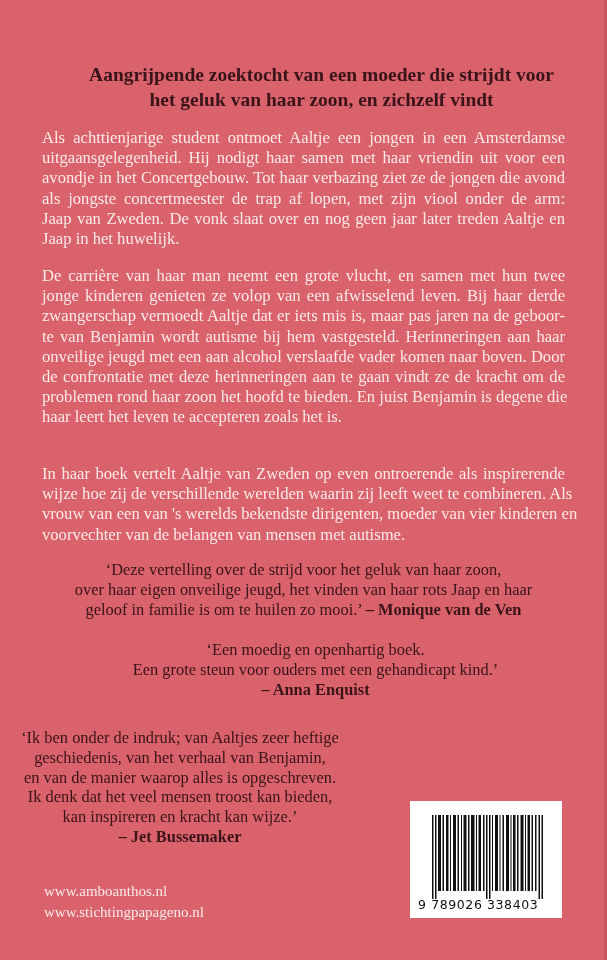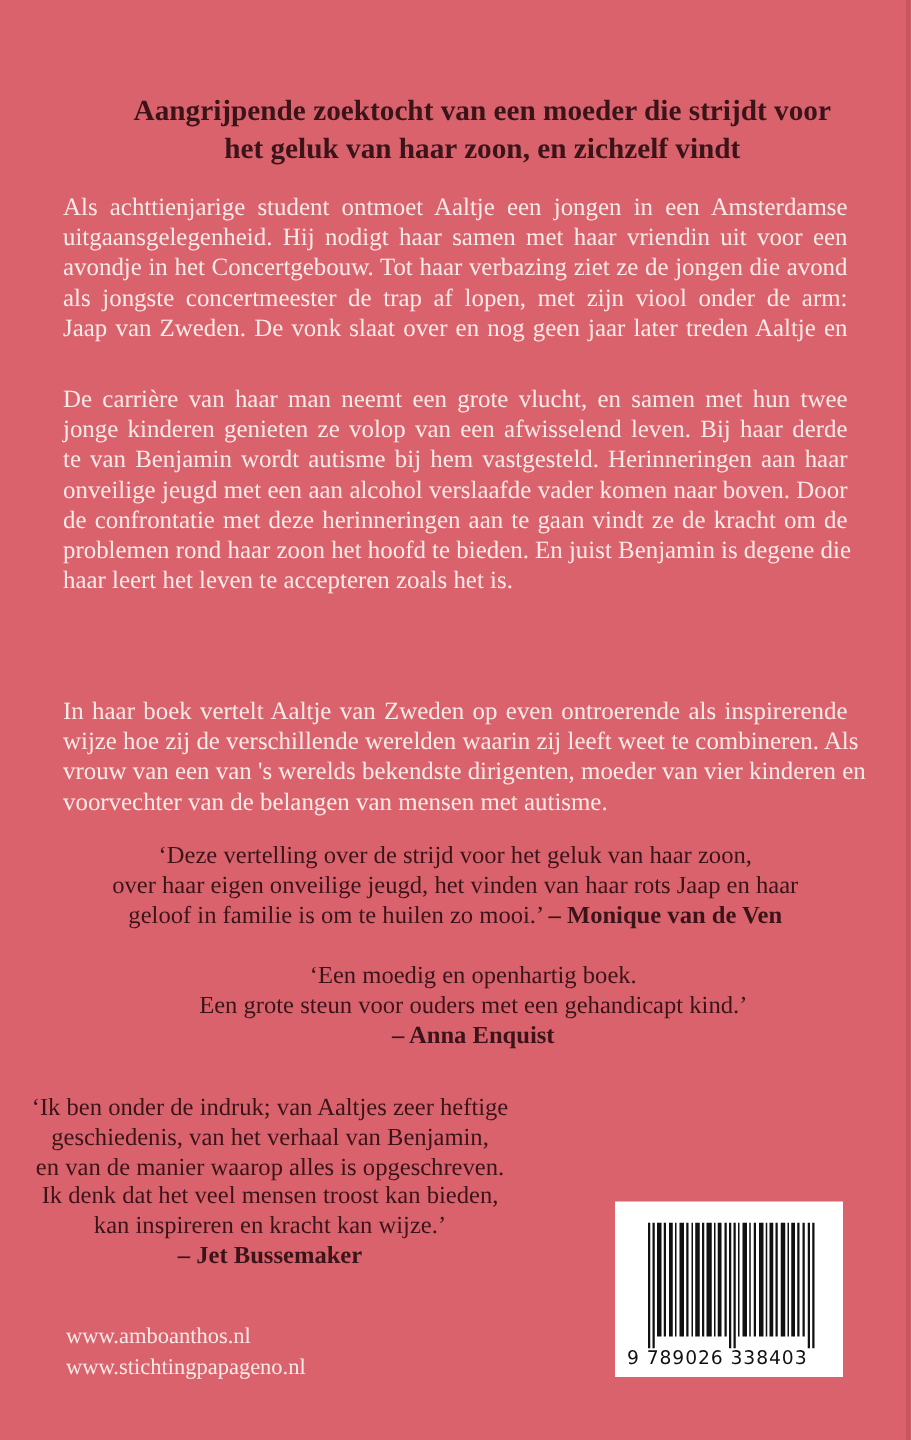--- a/index.html
+++ b/index.html
@@ -55,25 +55,27 @@
   <span>Aangrijpende zoektocht van een moeder die strijdt voor</span>
   <span>het geluk van haar zoon, en zichzelf vindt</span>
 </div>
 
 <div class="para" style="top:128px;">
   <span>Als achttienjarige student ontmoet Aaltje een jongen in een Amsterdamse</span>
   <span>uitgaansgelegenheid. Hij nodigt haar samen met haar vriendin uit voor een</span>
   <span>avondje in het Concertgebouw. Tot haar verbazing ziet ze de jongen die avond</span>
   <span>als jongste concertmeester de trap af lopen, met zijn viool onder de arm:</span>
   <span>Jaap van Zweden. De vonk slaat over en nog geen jaar later treden Aaltje en</span>
+  <span class="last">Jaap in het huwelijk.</span>
 </div>
 
-<div class="para" style="top:256px;">
+<div class="para" style="top:266px;">
   <span>De carrière van haar man neemt een grote vlucht, en samen met hun twee</span>
   <span>jonge kinderen genieten ze volop van een afwisselend leven. Bij haar derde</span>
+  <span>zwangerschap vermoedt Aaltje dat er iets mis is, maar pas jaren na de geboor-</span>
   <span>te van Benjamin wordt autisme bij hem vastgesteld. Herinneringen aan haar</span>
   <span>onveilige jeugd met een aan alcohol verslaafde vader komen naar boven. Door</span>
   <span>de confrontatie met deze herinneringen aan te gaan vindt ze de kracht om de</span>
   <span>problemen rond haar zoon het hoofd te bieden. En juist Benjamin is degene die</span>
   <span class="last">haar leert het leven te accepteren zoals het is.</span>
 </div>
 
 <div class="para" style="top:464px;">
   <span>In haar boek vertelt Aaltje van Zweden op even ontroerende als inspirerende</span>
   <span>wijze hoe zij de verschillende werelden waarin zij leeft weet te combineren. Als</span>

